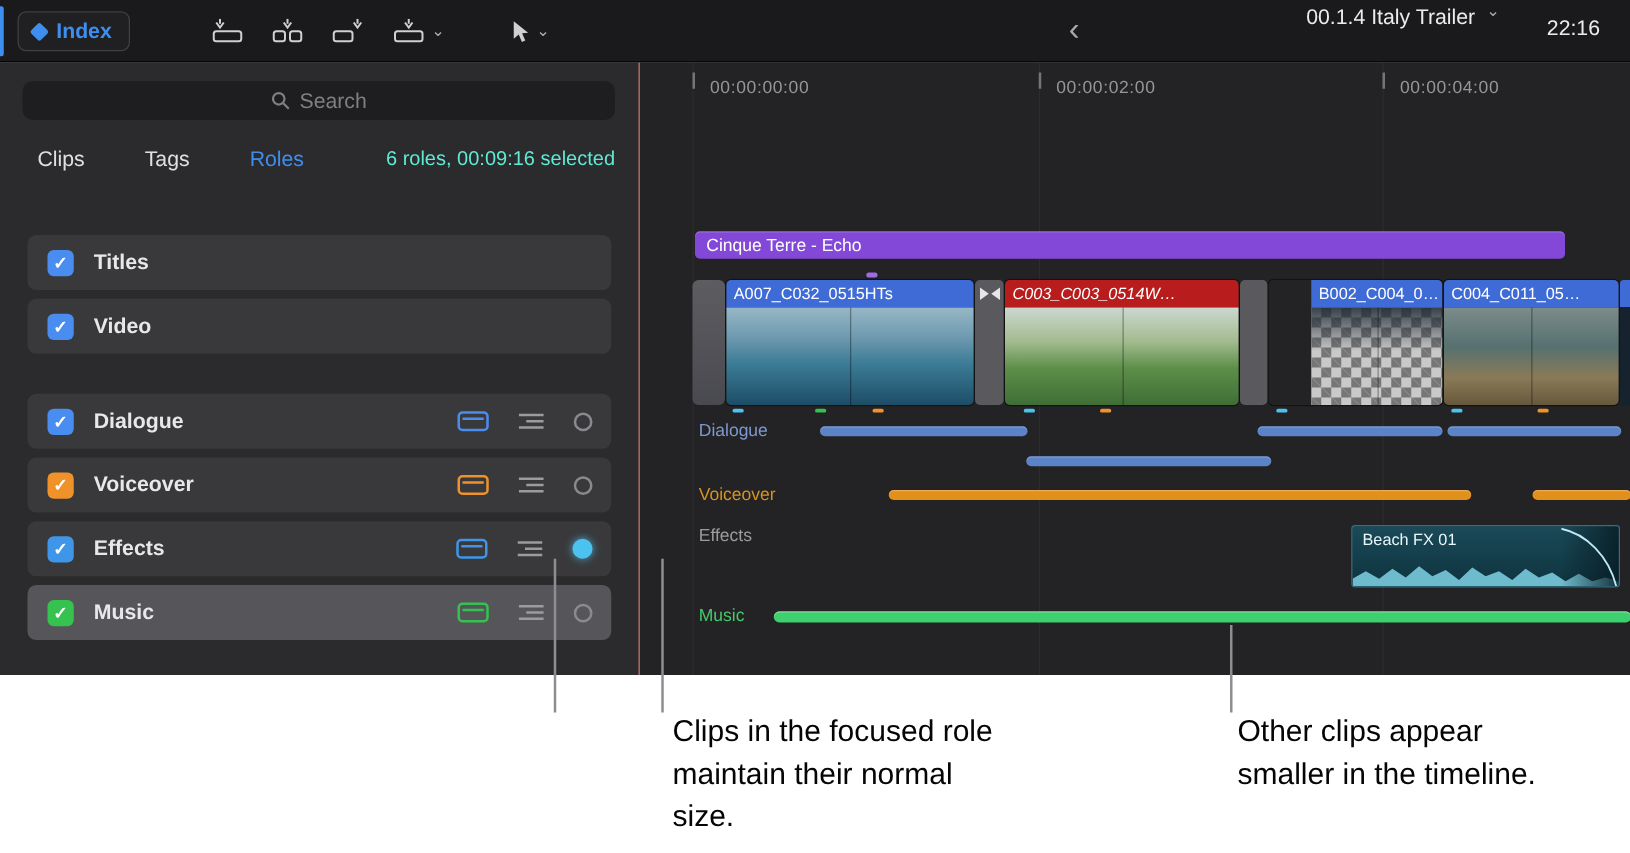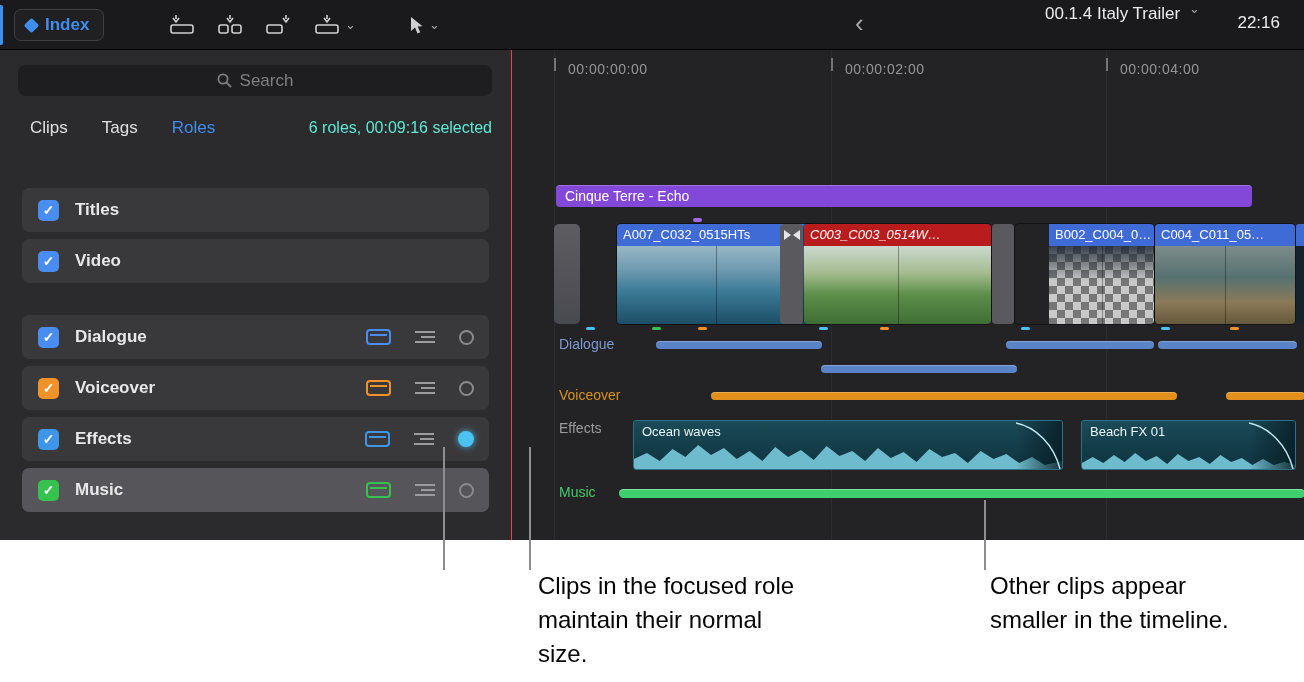--- a/index.html
+++ b/index.html
@@ -16,21 +16,21 @@
   .tool-btn svg { display:block; }
   .chev { color:#a8a8ac; font-size:13px; line-height:10px; }
   .back-chev { position:absolute; left:855px; top:8px; font-size:26px; color:#a8a8ac; }
   .proj-group { position:absolute; right:104px; top:4px; display:flex; align-items:flex-start; gap:9px; color:#ececee; font-size:17px; }
   .clock { position:absolute; right:24px; top:13px; color:#ececee; font-size:17px; }
 
   
   .sidebar { position:absolute; left:0; top:50px; width:511px; height:490px; background:#2b2b2d; }
   .search-box { position:absolute; left:18px; top:15px; width:474px; height:31px; background:#1e1e20; border-radius:8px;
                 display:flex; align-items:center; justify-content:center; gap:8px; color:#7f7f84; font-size:17px; }
-  .tabs { position:absolute; left:30px; right:19px; top:65px; height:26px; display:flex; align-items:center; gap:34px;
+  .tabs { position:absolute; left:30px; right:19px; top:65px; height:26px; display:flex; align-items:center; gap:48px;
           font-size:17px; color:#e0e0e2; }
   .tab.active { color:#3e8ef0; }
   .summary { margin-left:auto; color:#5eead4; font-size:16px; }
   .role-row { position:absolute; left:22px; width:467px; height:44px; background:#39393b; border-radius:7px;
               display:flex; align-items:center; padding:0 15px 0 16px; gap:16px; }
   .role-row.selected { background:#56565a; }
   .chk { width:21px; height:21px; border-radius:5px; display:flex; align-items:center; justify-content:center;
          color:#fff; font-size:14px; font-weight:700; flex:0 0 auto; }
   .role-label { font-size:17px; font-weight:700; color:#e8e8ea; }
   .row-icons { margin-left:auto; display:flex; align-items:center; gap:24px; }
@@ -233,21 +233,21 @@
       <span class="tc" style="left:333px;">00:00:02:00</span>
       <div class="tick" style="left:594px;"></div>
       <span class="tc" style="left:608px;">00:00:04:00</span>
     </div>
 
     <div class="title-clip" style="background-color: rgb(132, 72, 216);">Cinque Terre - Echo</div>
     <div class="pmarker"></div>
 
     <div class="stub" style="left:42px;width:26px;"></div>
 
-    <div class="vclip" style="left:69px;width:198px;margin-left:36px;">
+    <div class="vclip" style="left:69px;width:198px;">
       <div class="vclip-bar" style="background-color: rgb(62, 107, 214);">A007_C032_0515HTs</div>
       <div class="thumb t1"></div>
     </div>
 
     <div class="transition" style="left:268px;width:23px;">
       <svg width="18" height="12" viewBox="0 0 18 12">
         <polygon points="1,1 8,6 1,11" fill="#e6e6ea"></polygon>
           <polygon points="17,1 10,6 17,11" fill="#e6e6ea"></polygon>
       </svg>
     </div>
@@ -285,30 +285,20 @@
     <div class="abar" style="left: 494px; top: 291px; width: 148px; background-color: rgb(91, 132, 200);"></div>
     <div class="abar" style="left: 646px; top: 291px; width: 139px; background-color: rgb(91, 132, 200);"></div>
     <div class="abar" style="left: 309px; top: 315px; width: 196px; background-color: rgb(91, 132, 200);"></div>
 
     <span class="lane-label lbl-voiceover" style="top:337px;">Voiceover</span>
     <div class="abar" style="left: 199px; top: 342px; width: 466px; background-color: rgb(226, 144, 28);"></div>
     <div class="abar" style="left: 714px; top: 342px; width: 79px; background-color: rgb(226, 144, 28);"></div>
 
     <span class="lane-label lbl-effects" style="top:370px;">Effects</span>
 
-    <div class="fxclip" style="left:121px;width:430px;">
-      <div class="fxtitle">Ocean waves</div>
-      <svg class="wave" viewBox="0 0 100 30" preserveAspectRatio="none">
-        <path d="M0,30 L0,20 L3,14 L6,22 L9,10 L12,18 L15,6 L18,16 L21,9 L24,20 L27,12 L30,22 L33,8 L36,18 L39,11 L42,21 L45,7 L48,17 L51,12 L54,22 L57,9 L60,19 L63,13 L66,23 L69,10 L72,18 L75,14 L78,24 L81,12 L84,20 L87,15 L90,24 L93,18 L96,26 L100,22 L100,30 Z" fill="#79cadd" opacity="0.9"></path>
-      </svg>
-      <div class="fade"></div>
-      <svg class="fadecurve" width="46" height="50" viewBox="0 0 46 50">
-        <path d="M0,2 C20,6 38,24 44,48" stroke="#bfe8f2" stroke-width="1.5" fill="none"></path>
-      </svg>
-    </div>
 
     <div class="fxclip" style="left:569px;width:215px;">
       <div class="fxtitle">Beach FX 01</div>
       <svg class="wave" viewBox="0 0 100 30" preserveAspectRatio="none">
         <path d="M0,30 L0,24 L5,18 L10,24 L15,16 L20,23 L25,14 L30,22 L35,17 L40,25 L45,15 L50,22 L55,18 L60,25 L65,16 L70,23 L75,19 L80,26 L85,20 L90,26 L95,23 L100,26 L100,30 Z" fill="#79cadd" opacity="0.9"></path>
       </svg>
       <div class="fade"></div>
       <svg class="fadecurve" width="46" height="50" viewBox="0 0 46 50">
         <path d="M0,2 C20,6 38,24 44,48" stroke="#bfe8f2" stroke-width="1.5" fill="none"></path>
       </svg>

